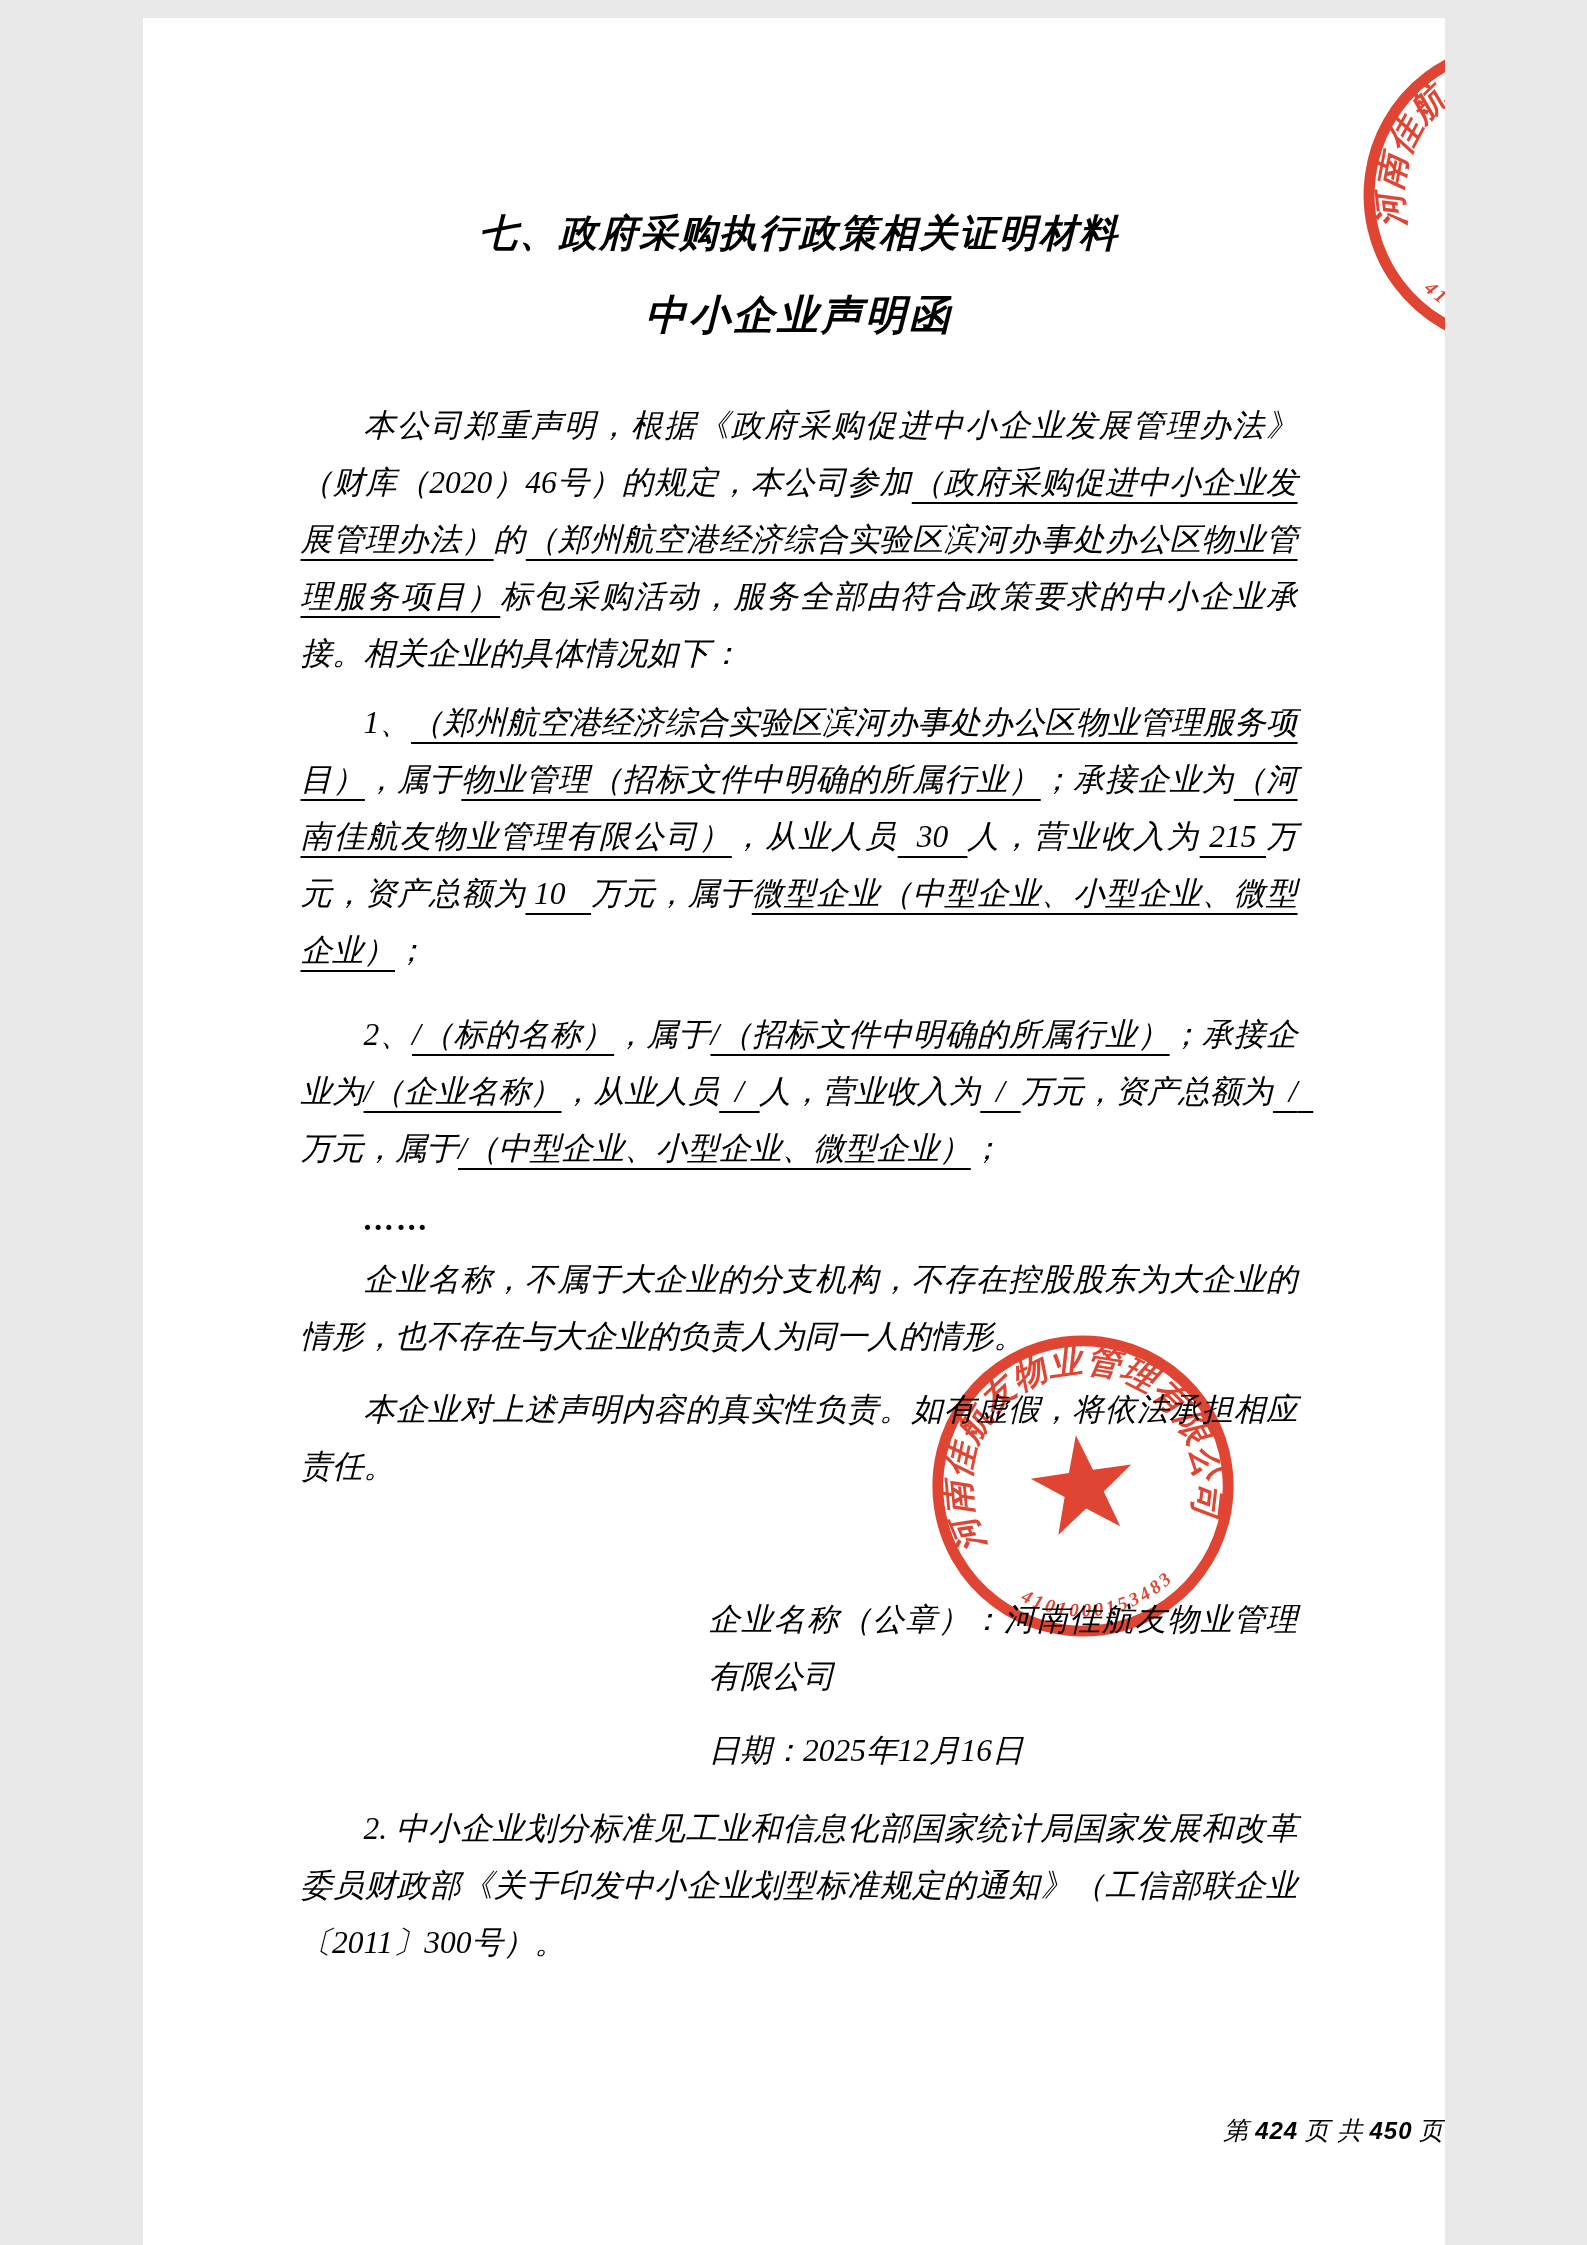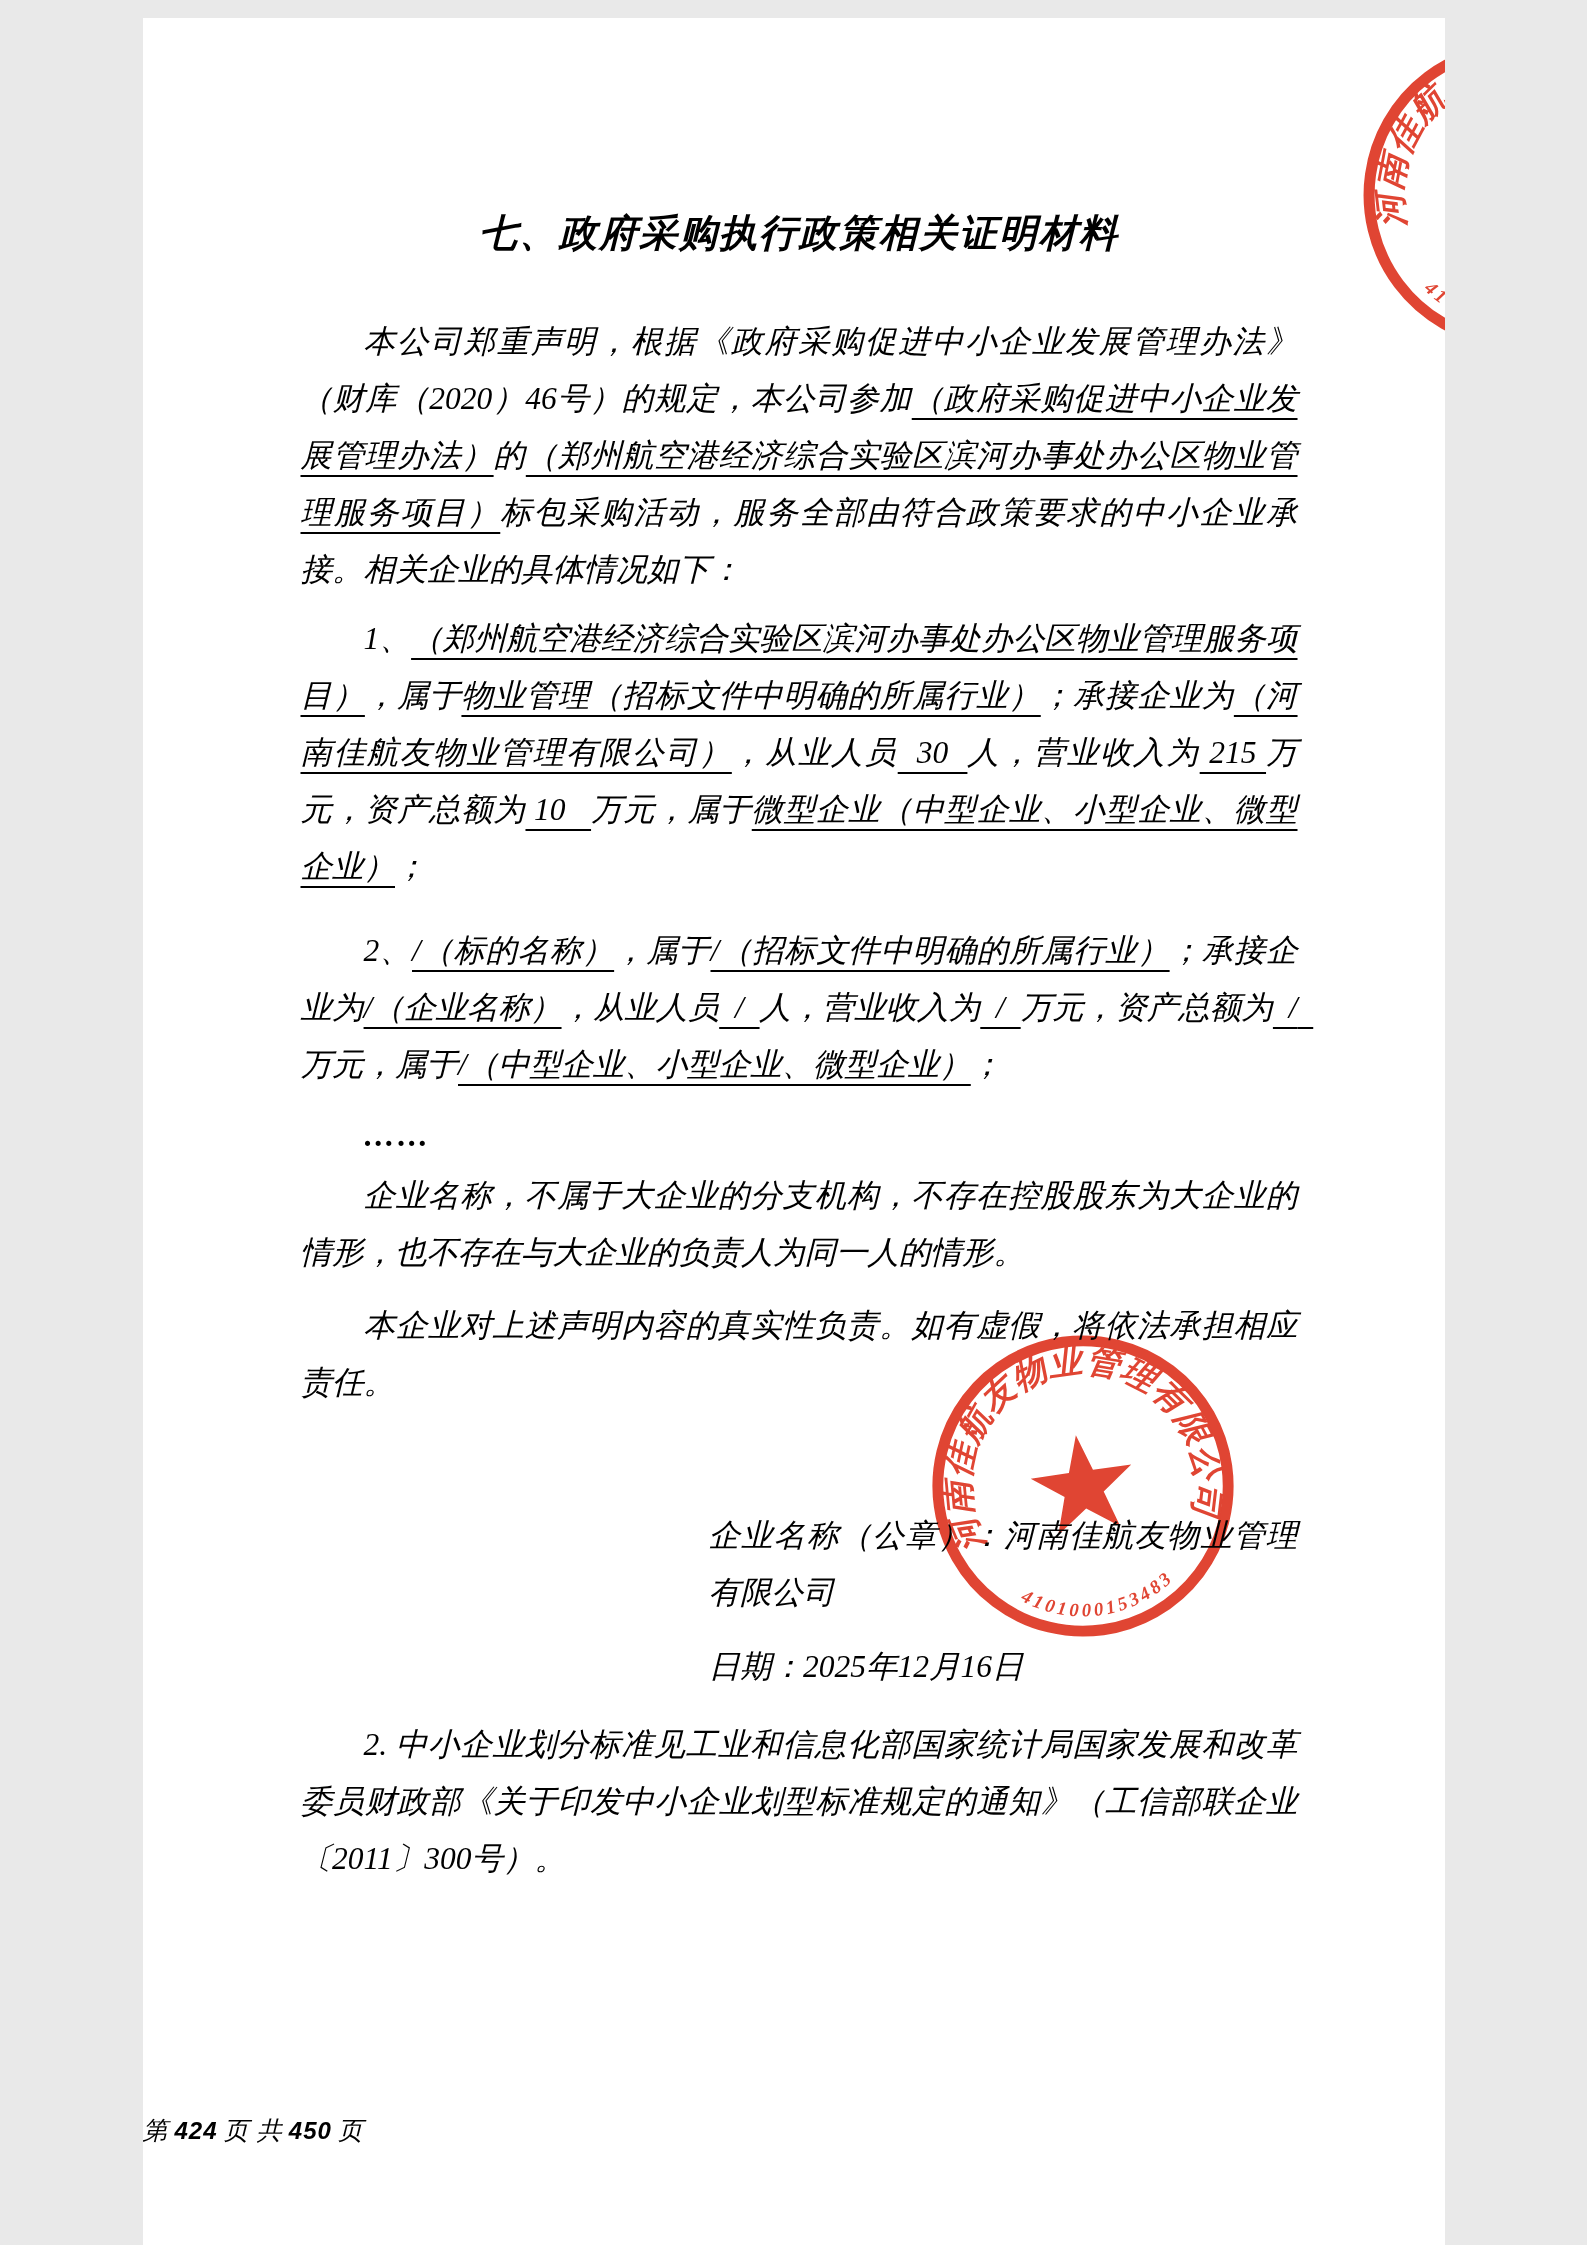--- a/index.html
+++ b/index.html
@@ -42,21 +42,21 @@
     text-decoration-thickness:2px;
   }
   .dots{font-weight:700;letter-spacing:2px;}
   .sig{margin-left:408px;text-indent:0;}
   .g57{margin-top:57px}.g12{margin-top:12px}.g27{margin-top:27px}
   .g14{margin-top:14px}.g3{margin-top:3px}.g16{margin-top:16px}
   .g96{margin-top:96px}.g17{margin-top:17px}.g26{margin-top:26px}
   .g21{margin-top:21px}
   .footer{
     position:absolute;top:2096px;left:0;width:100%;
-    text-align:left;font-size:25px;letter-spacing:1px;
+    text-align:right;font-size:25px;letter-spacing:1px;
   }
   .pgnum{
     font-family:"Liberation Sans","DejaVu Sans",sans-serif;
     font-weight:700;font-size:24px;margin:0 6px;
   }
   .signature{
     position:absolute;left:1326px;top:2106px;
     font-size:56px;color:#343434;font-weight:500;
     letter-spacing:6px;
     transform:rotate(-2deg) skewX(-5deg);
@@ -70,20 +70,21 @@
   #stamp1{left:1213px;top:16px;width:322px;height:322px;transform:rotate(8deg);}
   #stamp2{left:782px;top:1310px;width:316px;height:316px;transform:rotate(-8deg);}
 </style>
 </head>
 <body>
 
 <div class="page">
 
   <div class="content">
     <h1 class="section-title">七、政府采购执行政策相关证明材料</h1>
+    <h2 class="doc-title">中小企业声明函</h2>
     <div id="paragraphs">
         <p class="para indent g57"><span>本公司郑重声明，根据《政府采购促进中小企业发展管理办法》（财库（2020）46号）的规定，本公司参加</span><span class="u">（政府采购促进中小企业发展管理办法）</span><span>的</span><span class="u">（郑州航空港经济综合实验区滨河办事处办公区物业管理服务项目）</span><span>标包采购活动，服务全部由符合政策要求的中小企业承接。相关企业的具体情况如下：</span></p>
         <p class="para indent g12"><span>1、</span><span class="u">（郑州航空港经济综合实验区滨河办事处办公区物业管理服务项目）</span><span>，属于</span><span class="u">物业管理（招标文件中明确的所属行业）</span><span>；承接企业为</span><span class="u">（河南佳航友物业管理有限公司）</span><span>，从业人员</span><span class="u">  30  </span><span>人，营业收入为</span><span class="u"> 215 </span><span>万元，资产总额为</span><span class="u"> 10   </span><span>万元，属于</span><span class="u">微型企业（中型企业、小型企业、微型企业）</span><span>；</span></p>
         <p class="para indent g27"><span>2、</span><span class="u">/（标的名称）</span><span>，属于</span><span class="u">/（招标文件中明确的所属行业）</span><span>；承接企业为</span><span class="u">/（企业名称）</span><span>，从业人员</span><span class="u">  /  </span><span>人，营业收入为</span><span class="u">  /  </span><span>万元，资产总额为</span><span class="u">  /  </span><span>万元，属于</span><span class="u">/（中型企业、小型企业、微型企业）</span><span>；</span></p>
         <p class="para indent dots g14"><span>……</span></p>
         <p class="para indent g3"><span>企业名称，不属于大企业的分支机构，不存在控股股东为大企业的情形，也不存在与大企业的负责人为同一人的情形。</span></p>
         <p class="para indent g16"><span>本企业对上述声明内容的真实性负责。如有虚假，将依法承担相应责任。</span></p>
         <p class="para sig g96"><span>企业名称（公章）：河南佳航友物业管理有限公司</span></p>
         <p class="para sig g17"><span>日期：2025年12月16日</span></p>
         <p class="para indent g21"><span>2. 中小企业划分标准见工业和信息化部国家统计局国家发展和改革委员财政部《关于印发中小企业划型标准规定的通知》（工信部联企业〔2011〕300号）。</span></p>

